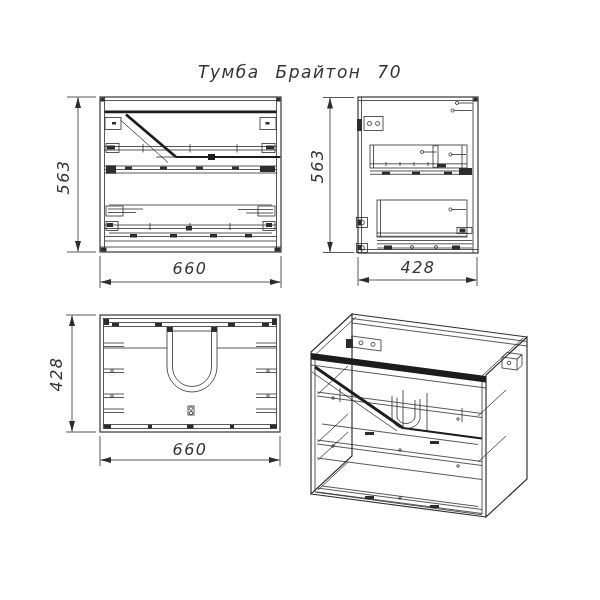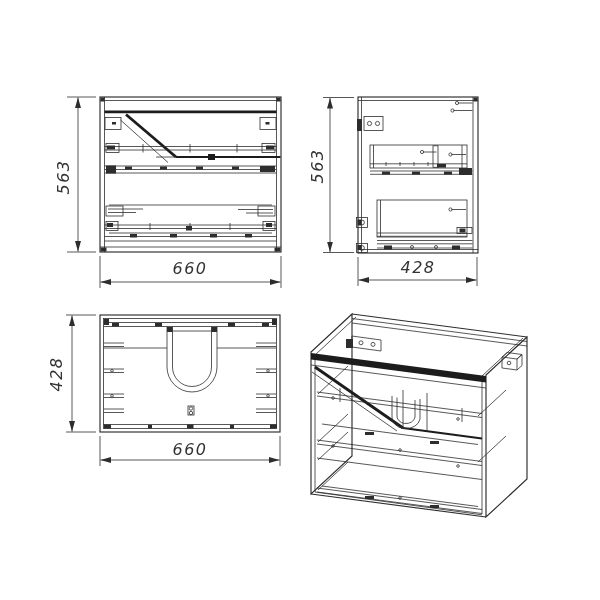--- a/index.html
+++ b/index.html
@@ -18,20 +18,21 @@
   .tk{stroke:#1c1c1c;stroke-width:2.8;fill:none;}
   .tk2{stroke:#1c1c1c;stroke-width:2.2;fill:none;}
   .blk{fill:#2d2d2d;stroke:none;}
   .dk{fill:#1c1c1c;stroke:none;}
 </style>
 </head>
 <body>
 
 <div class="sheet">
 
+  <div class="title">Тумба Брайтон 70</div>
 
   <svg class="view" style="left:55px;top:85px" width="250" height="210" viewBox="55 85 250 210">
     <defs>
       <marker id="aF" viewBox="0 0 11 8" refX="10.5" refY="4" markerWidth="11" markerHeight="8" markerUnits="userSpaceOnUse" orient="auto-start-reverse">
         <path d="M0,1 L10.5,4 L0,7 z" fill="#2d2d2d"></path>
       </marker>
     </defs>
     <g>
       <rect class="s2" x="100" y="97" width="181" height="155"></rect>
       <line class="s" x1="104.5" y1="97" x2="104.5" y2="252"></line>

